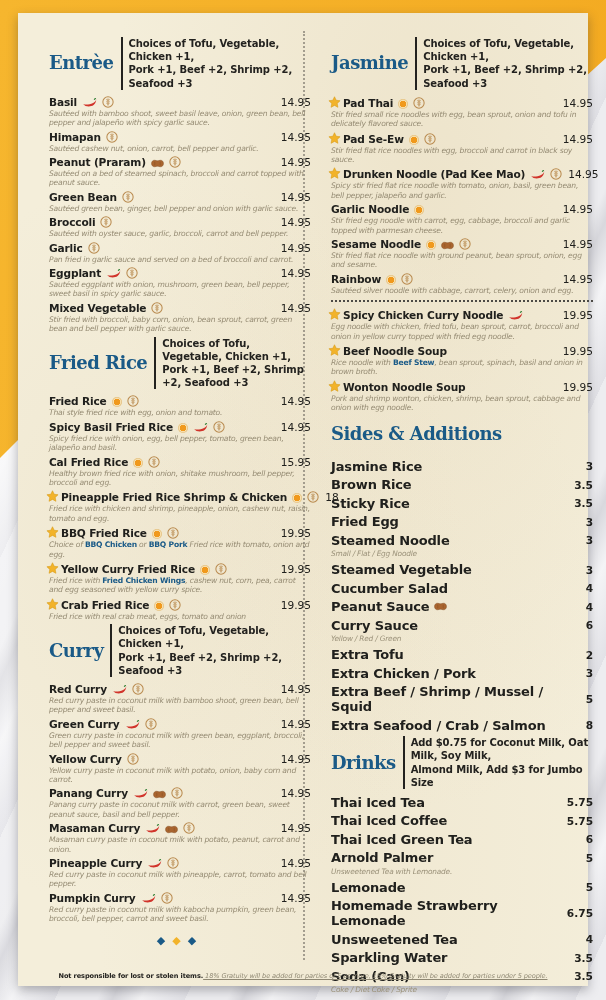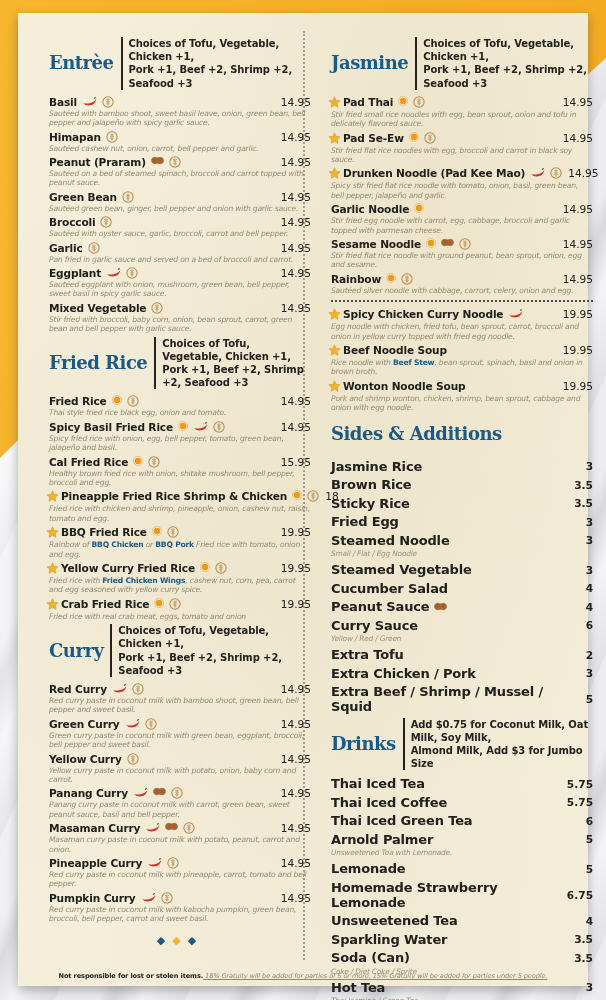--- a/index.html
+++ b/index.html
@@ -23,21 +23,21 @@
   .col-left{left:31px;}
   .col-right{left:313px;}
   #col-divider{position:absolute;left:285px;top:18px;bottom:26px;width:0;border-left:2px dotted #8a8478;opacity:.75;}
 
   .sec-head{display:flex;align-items:center;margin:2px 0 6px 0;}
   .sec-title{font-family:"DejaVu Serif","Liberation Serif",serif;font-weight:bold;color:#1a5a87;font-size:18px;line-height:28px;letter-spacing:-.5px;white-space:nowrap;}
   .sec-title.solo{margin:4px 0 5px 0;}
   .sec-note{border-left:2.5px solid #23221f;margin-left:7px;padding-left:6px;font-size:10px;font-weight:bold;color:#23221f;line-height:1.32;letter-spacing:-.1px;}
 
   .mi{margin-bottom:3px;}
-  .mi-row{display:flex;align-items:flex-start;}
+  .mi-row{display:flex;align-items:flex-end;}
   .mi-name{font-weight:bold;font-size:10.6px;color:#20201d;letter-spacing:-.15px;white-space:nowrap;}
   .mi-price{margin-left:auto;font-weight:normal;font-size:10.6px;color:#20201d;padding-left:6px;}
   .mi-desc{font-style:italic;font-size:7.6px;line-height:1.24;color:#958b73;letter-spacing:-.2px;margin:1px 0 0 0;}
   .mi-desc .b{color:#1a5a87;font-weight:bold;font-style:normal;}
 
   .pr{display:flex;align-items:center;margin-bottom:3.5px;}
   .pr-name{font-weight:bold;font-size:13px;color:#20201d;letter-spacing:-.15px;display:flex;align-items:center;}
   .pr-price{margin-left:auto;font-weight:bold;font-size:10.6px;color:#20201d;}
   .pr-sub{font-style:italic;font-size:7.4px;color:#9a9179;letter-spacing:-.2px;margin:-2px 0 4px 0;}
 
@@ -208,21 +208,21 @@
               <i></i>
             </span>
             <span class="ic ic-gluten">
               <svg width="12" height="12" viewBox="0 0 14 14">
                 <circle cx="7" cy="7" r="6" fill="none" stroke="#b98a4e" stroke-width="1.2"></circle>
                 <path d="M7 2.8v8.4M7 5.2L5 3.8M7 5.2l2-1.4M7 7.4L5 6M7 7.4l2-1.4M7 9.6L5 8.2M7 9.6l2-1.4" stroke="#b98a4e" stroke-width=".9" fill="none"></path>
               </svg>
             </span>
             <span class="mi-price">14.95</span>
           </div>
-          <div class="mi-desc"><span>Thai style fried rice black egg, onion and tomato.</span></div>
+          <div class="mi-desc"><span>Thai style fried rice with egg, onion and tomato.</span></div>
         </div>
         <div class="mi">
           <div class="mi-row">
             <span class="mi-name">Spicy Basil Fried Rice</span>
             <span class="ic ic-egg">
               <i></i>
             </span>
             <span class="ic ic-chili">
               <svg width="15" height="11" viewBox="0 0 20 14">
                 <path d="M18.6 1.6c.8 2.4-.7 4.6-3.8 5.9-4.9 2-9.2 3.3-13.2 1.4 2.6 4 9.6 4.3 13.9 1.4 2.9-2 4-6.3 3.1-8.7z" fill="#d1342b"></path>
@@ -288,21 +288,21 @@
               <i></i>
             </span>
             <span class="ic ic-gluten">
               <svg width="12" height="12" viewBox="0 0 14 14">
                 <circle cx="7" cy="7" r="6" fill="none" stroke="#b98a4e" stroke-width="1.2"></circle>
                 <path d="M7 2.8v8.4M7 5.2L5 3.8M7 5.2l2-1.4M7 7.4L5 6M7 7.4l2-1.4M7 9.6L5 8.2M7 9.6l2-1.4" stroke="#b98a4e" stroke-width=".9" fill="none"></path>
               </svg>
             </span>
             <span class="mi-price">19.95</span>
           </div>
-          <div class="mi-desc"><span>Rainbow of </span><span class="b">BBQ Chicken</span><span> or </span><span class="b">BBQ Pork</span><span> Fried rice with tomato, onion and egg.</span></div>
+          <div class="mi-desc"><span>Choice of </span><span class="b">BBQ Chicken</span><span> or </span><span class="b">BBQ Pork</span><span> Fried rice with tomato, onion and egg.</span></div>
         </div>
         <div class="mi">
           <div class="mi-row">
             <span class="star ic-star">
               <svg width="13" height="13" viewBox="0 0 14 14">
                 <path d="M7 .8l1.8 3.8 4.2.5-3.1 2.9.8 4.2L7 10.1 3.3 12.2l.8-4.2L1 5.1l4.2-.5z" fill="#f2b32a" stroke="#d79a14" stroke-width=".6"></path>
               </svg>
             </span>
             <span class="mi-name">Yellow Curry Fried Rice</span>
             <span class="ic ic-egg">
@@ -728,20 +728,26 @@
             <span>Extra Chicken / Pork</span>
           </span>
           <span class="pr-price">3</span>
         </div>
         <div class="pr">
           <span class="pr-name">
             <span>Extra Beef / Shrimp / Mussel / Squid</span>
           </span>
           <span class="pr-price">5</span>
         </div>
+        <div class="pr">
+          <span class="pr-name">
+            <span>Extra Seafood / Crab / Salmon</span>
+          </span>
+          <span class="pr-price">8</span>
+        </div>
         <div class="sec-head">
           <div class="sec-title">Drinks</div>
           <div class="sec-note">
             <div>Add $0.75 for Coconut Milk, Oat Milk, Soy Milk,</div>
             <div>Almond Milk, Add $3 for Jumbo Size</div>
           </div>
         </div>
         <div class="pr">
           <span class="pr-name">
             <span>Thai Iced Tea</span>

